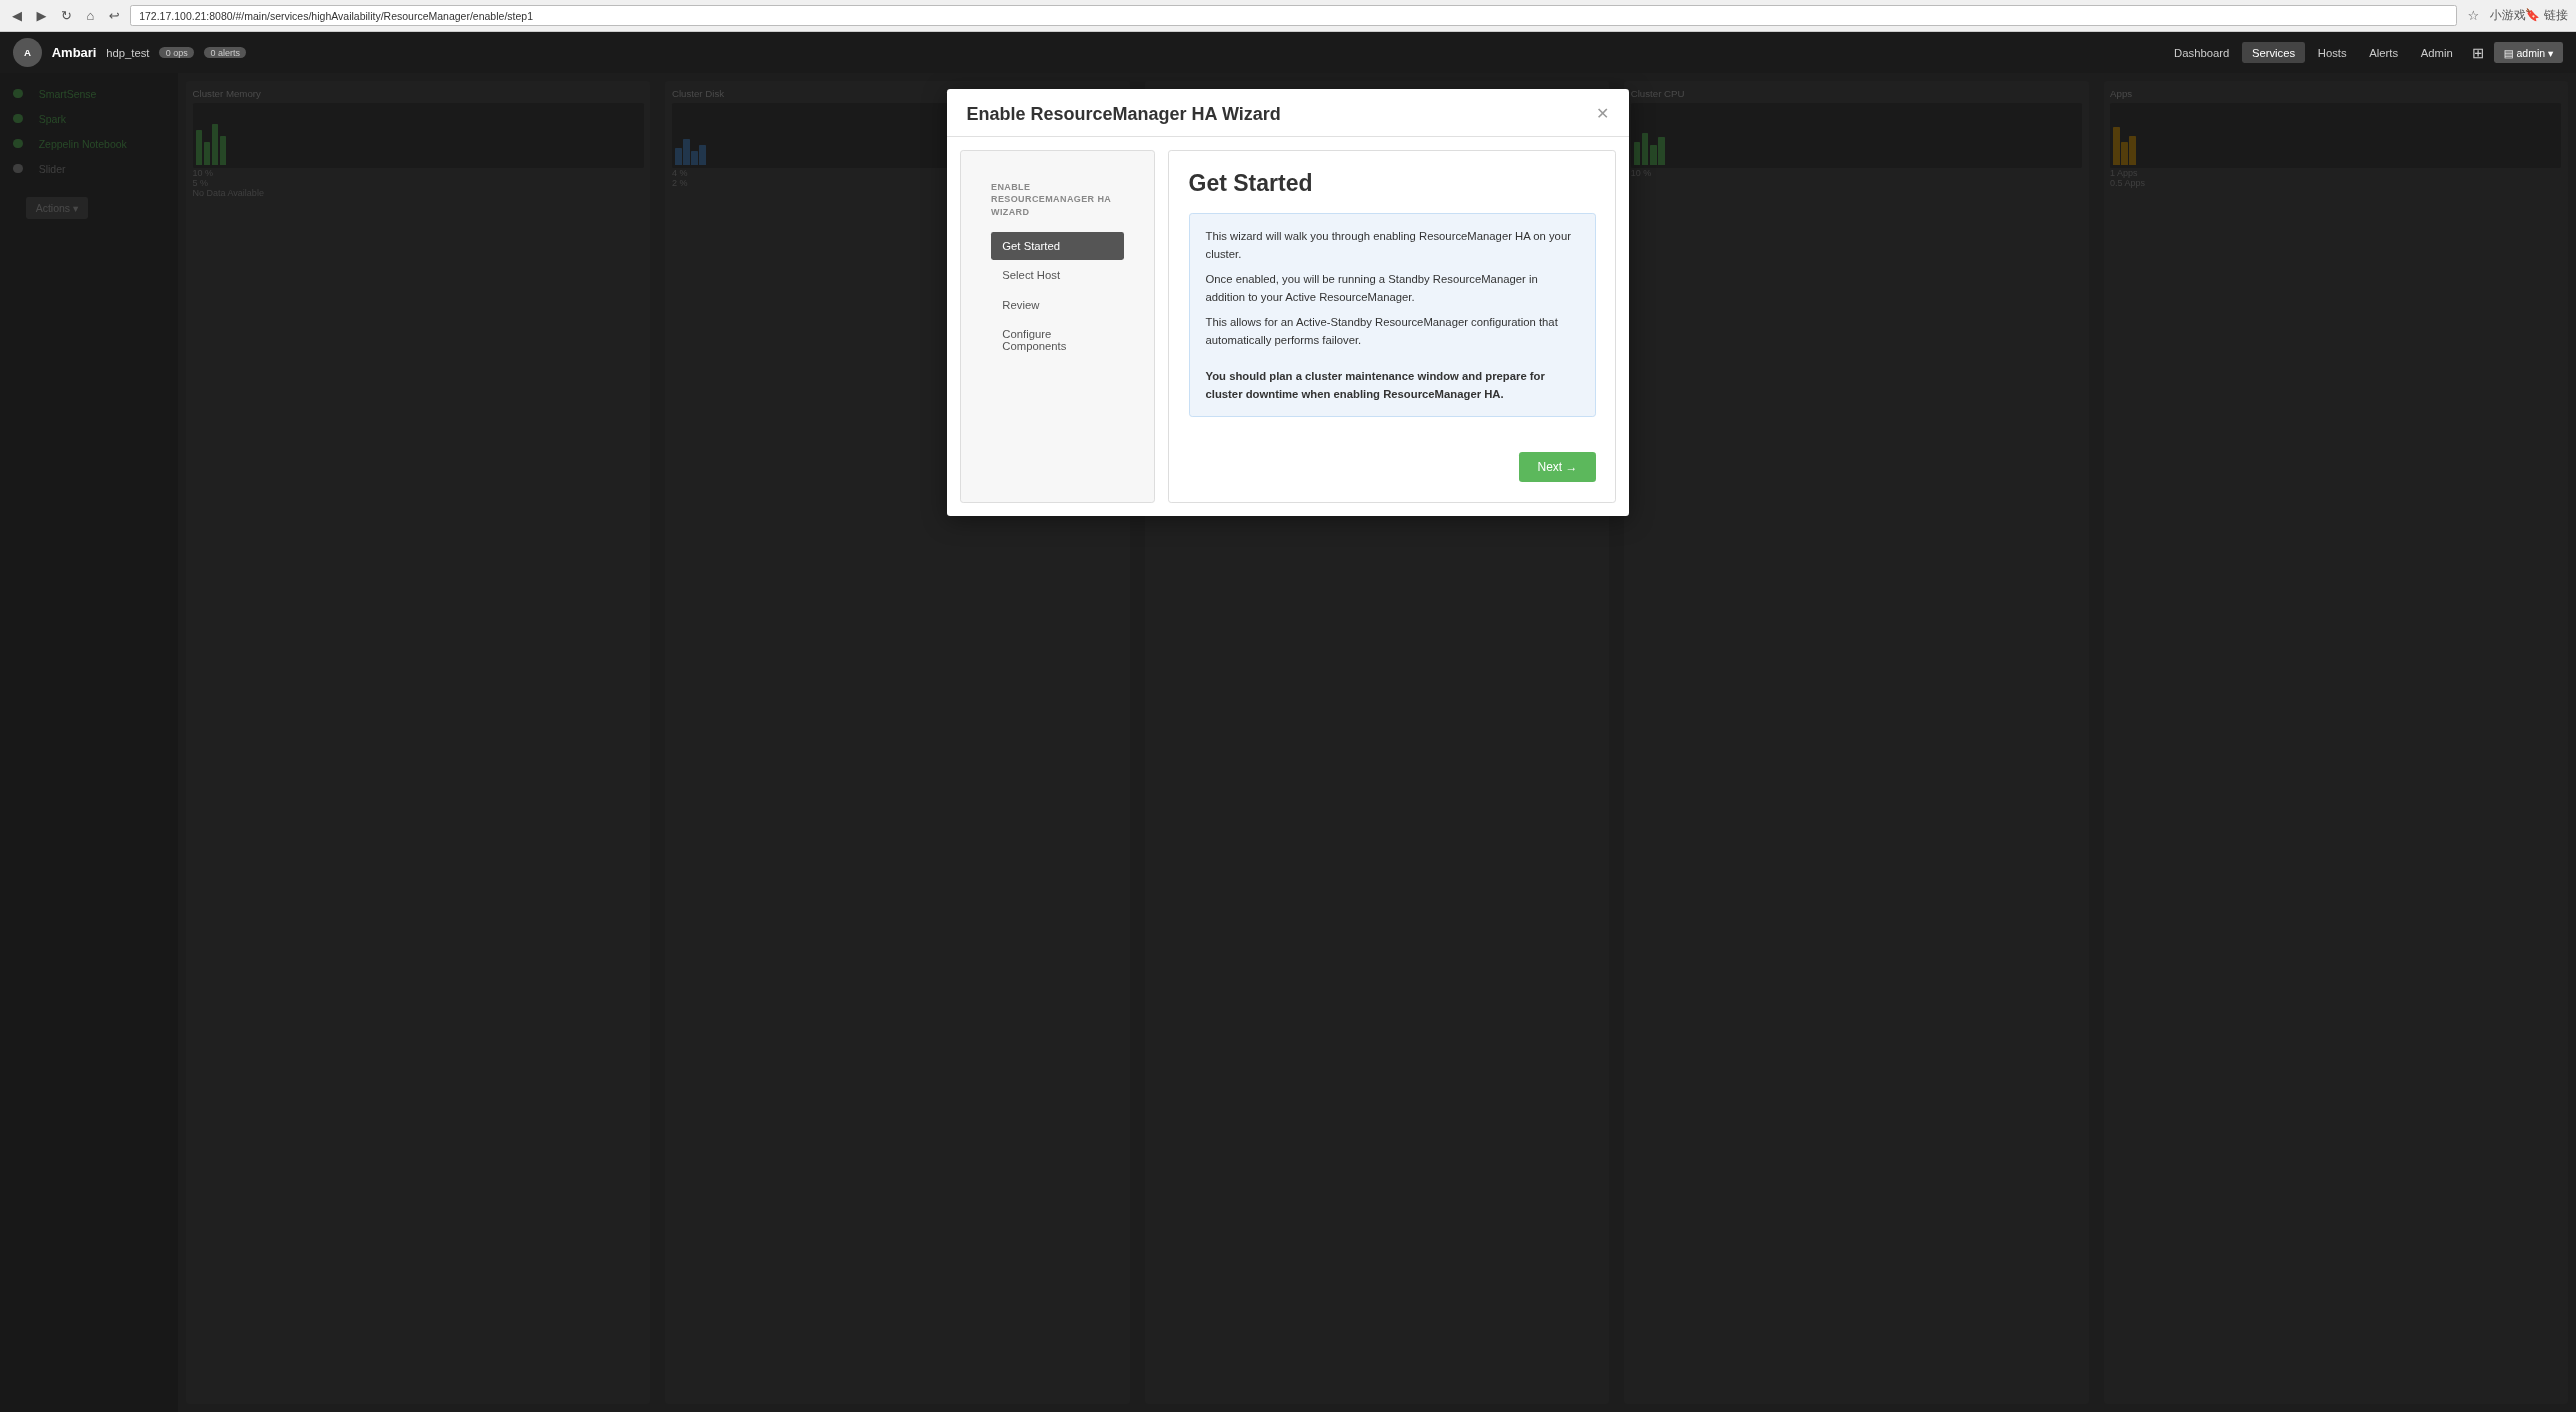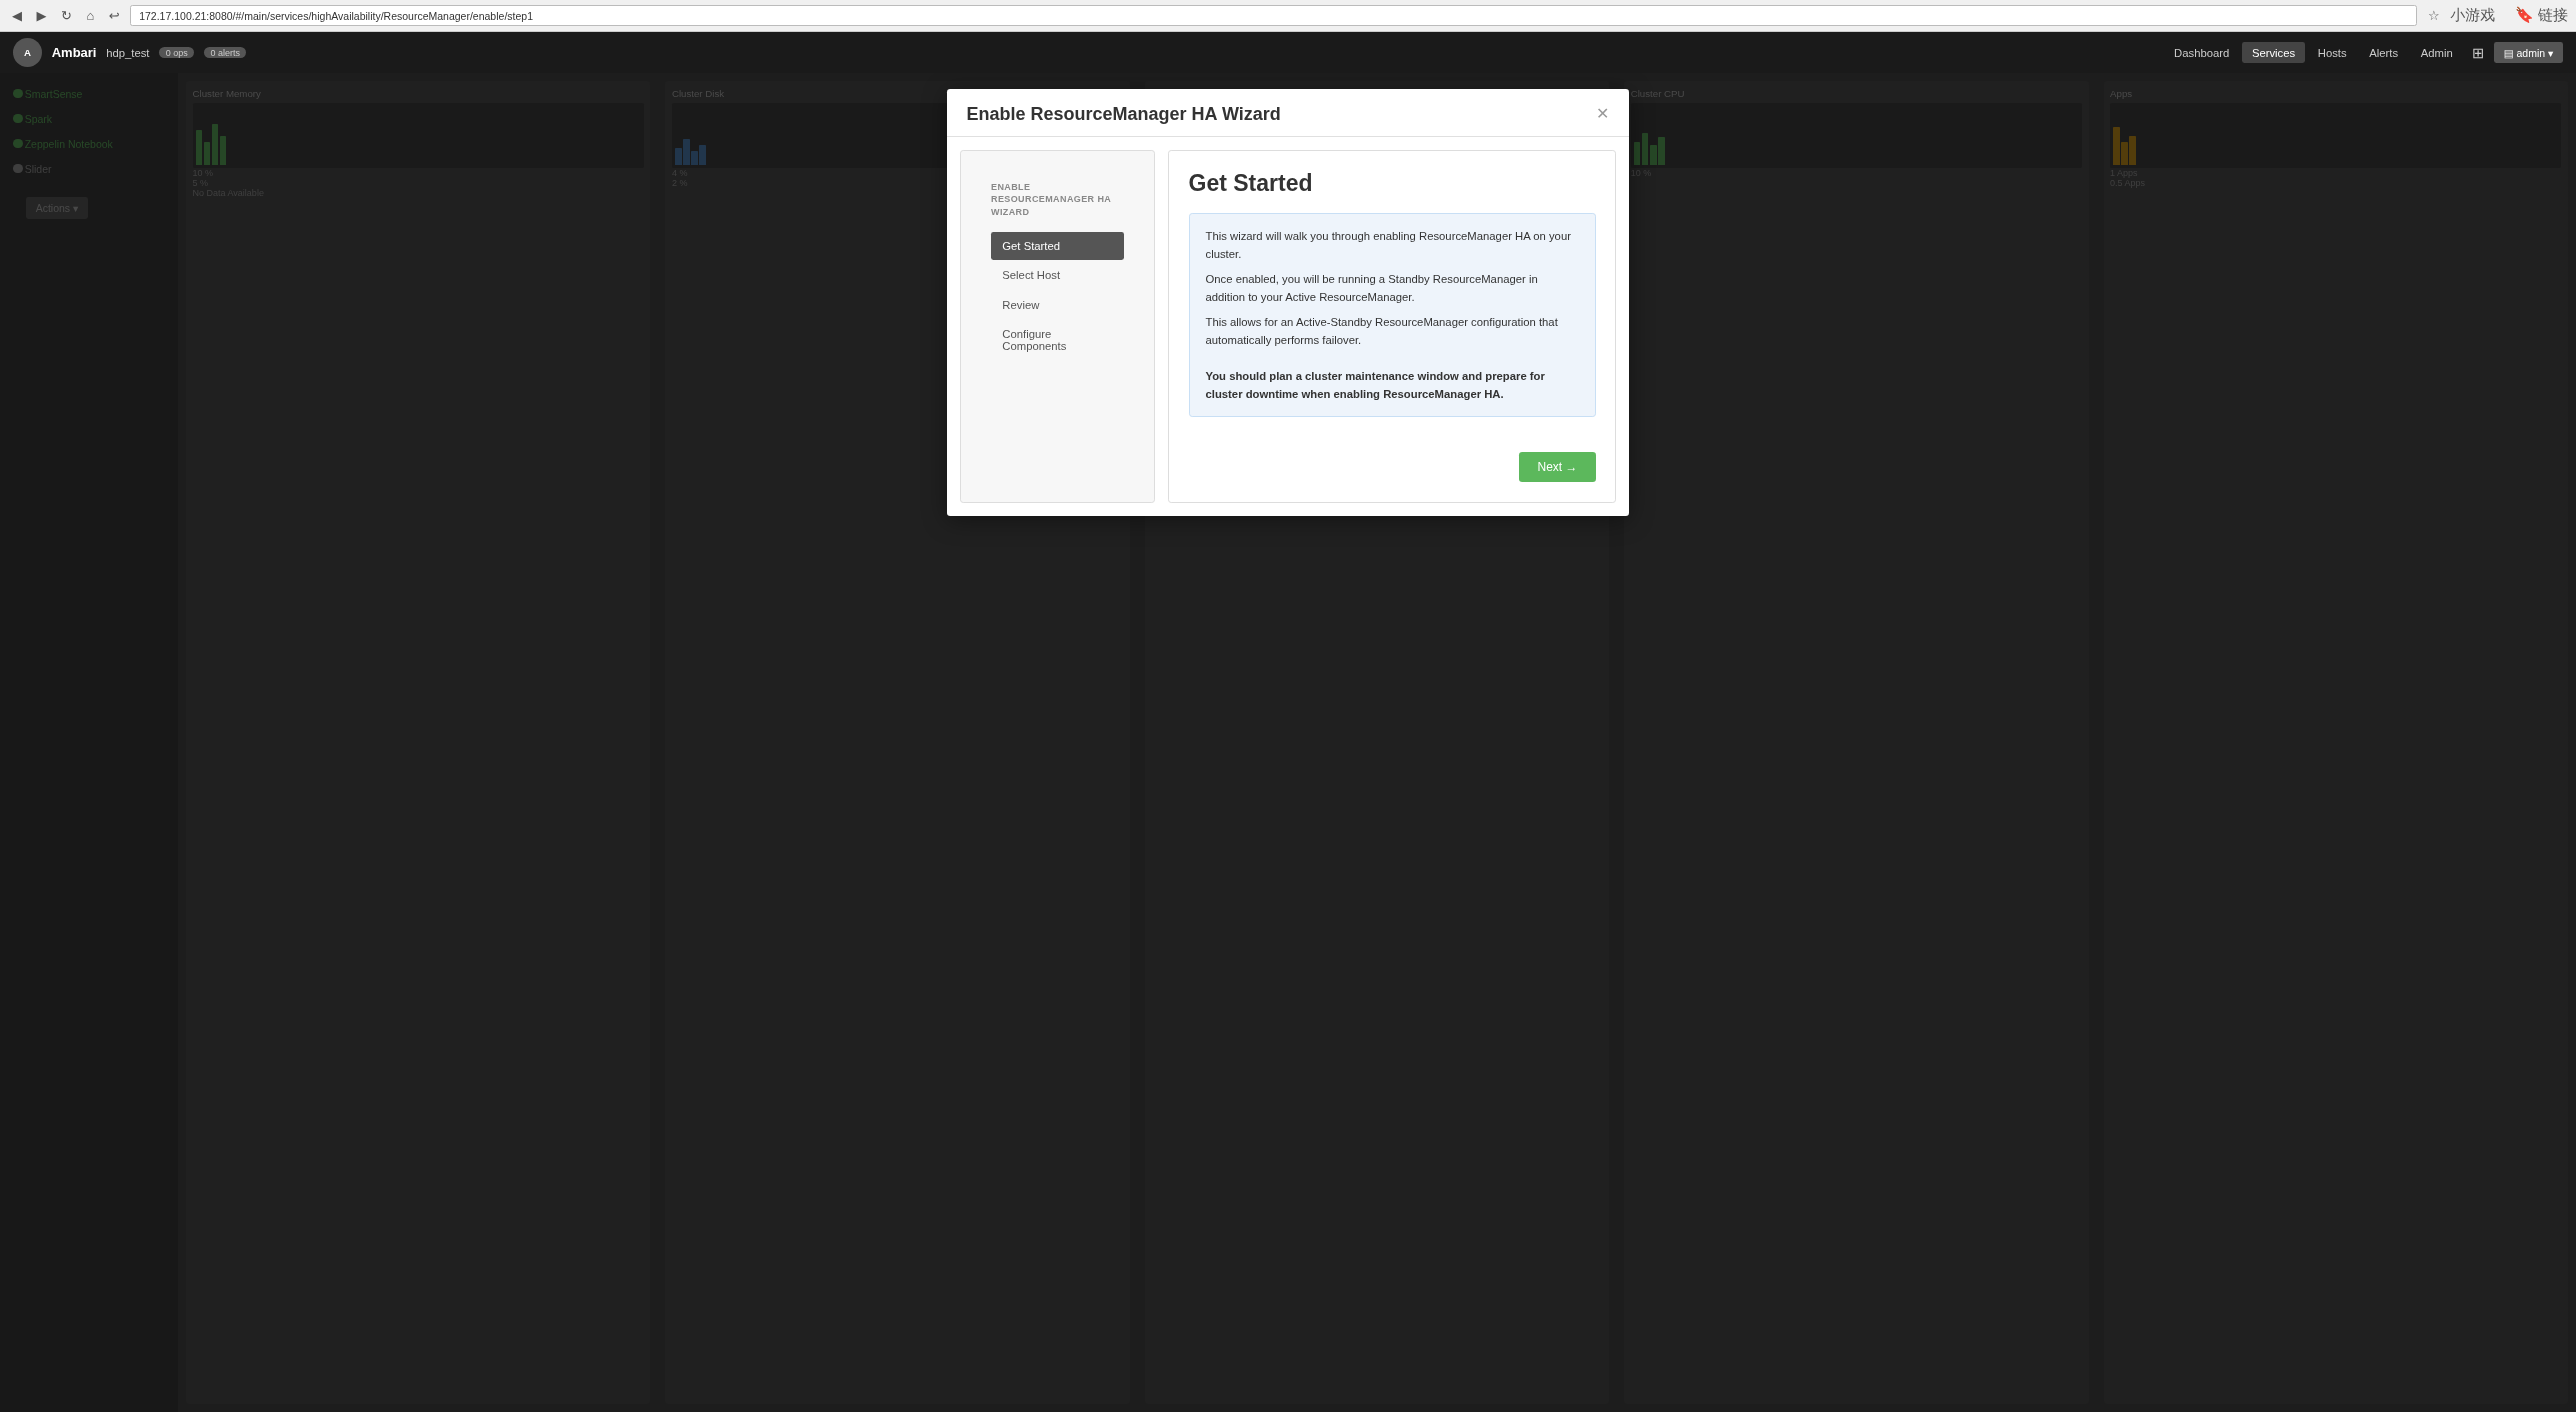--- a/index.html
+++ b/index.html
@@ -26,24 +26,24 @@
     .browser-url-bar {
       flex: 1;
       background: white;
       border: 0.8px solid #bbb;
       border-radius: 2.4px;
       padding: 3.2px 8px;
       font-size: 10.5px;
       color: #333;
     }
     .browser-bookmarks {
-      font-size: 15px;
+      font-size: 12px;
       color: #555;
       display: flex;
-      gap: 20px;
+      gap: 0;
     }
 
     
     .top-nav {
       background: #1a1a1a;
       height: 41px;
       display: flex;
       align-items: center;
       padding: 0 13px;
       gap: 9.7px;
@@ -129,21 +129,21 @@
       width: 178px;
       background: #2a2a2a;
       padding: 8px 0;
     }
     .sidebar-item-bg {
       padding: 6.5px 13px;
       color: #5bc85b;
       font-size: 10.5px;
       display: flex;
       align-items: center;
-      gap: 2px;
+      gap: 16px;
     }
     .sidebar-item-bg .dot {
       width: 9.7px;
       height: 9.7px;
       border-radius: 50%;
       background: #5bc85b;
       flex-shrink: 0;
     }
     .sidebar-bottom-btn {
       margin: 8px 13px;

